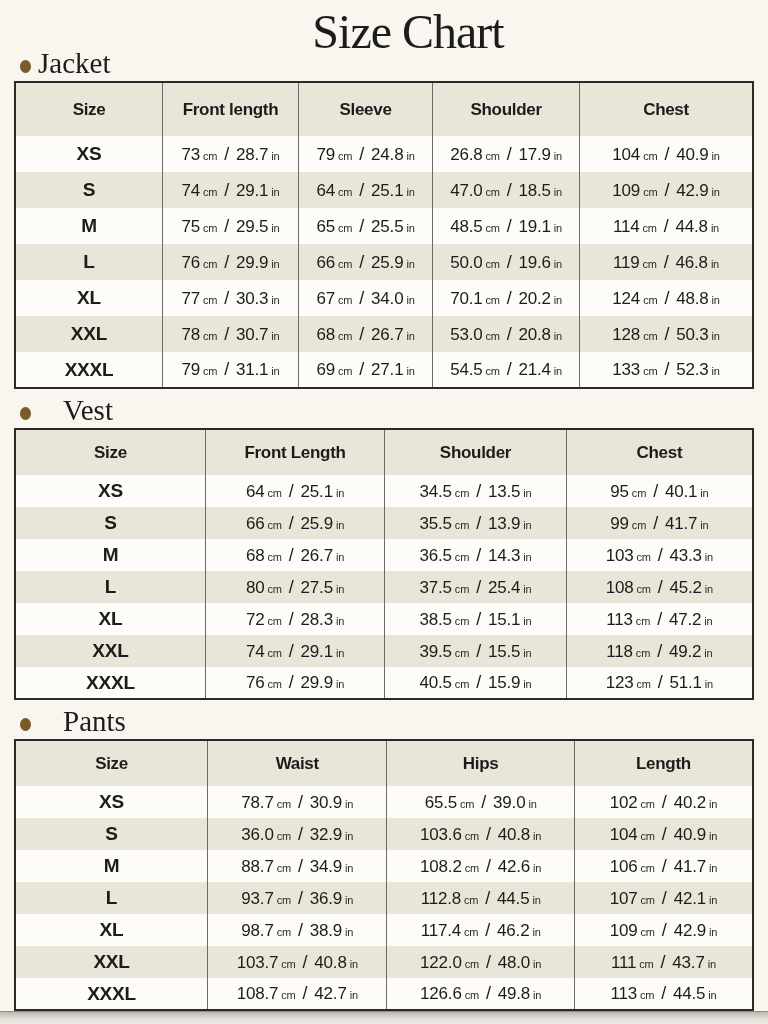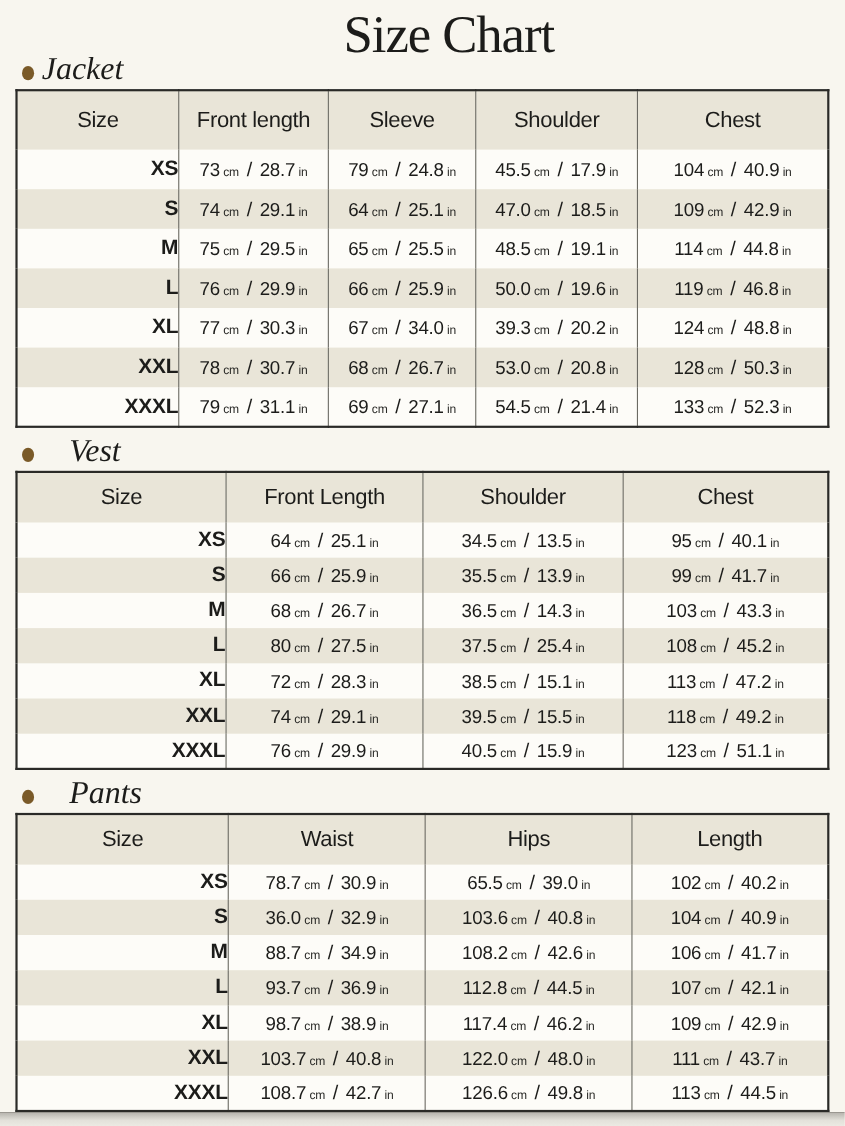--- a/index.html
+++ b/index.html
@@ -42,51 +42,50 @@
   .bullet{
     width:11px;height:13px;border-radius:50%;
     background:var(--bullet);
     margin-top:6px;
     flex:0 0 auto;
   }
   .section-label{
     font-family:"Liberation Serif",serif;
     font-size:29px;
     line-height:30px;
-    font-style:italic;
   }
   table{
     width:740px;
     margin:3px 14px 0 14px;
     border-collapse:collapse;
     table-layout:fixed;
     border:2px solid var(--border);
     background:var(--row-bg);
   }
   th{
     background:var(--header-bg);
-    font-size:20px;
-    font-weight:normal;
+    font-size:17px;
+    font-weight:bold;
     letter-spacing:-0.3px;
     text-align:center;
     padding:0;
   }
   td{
     text-align:center;
     padding:0;
     letter-spacing:-0.2px;
   }
   th + th, td + td{ border-left:1px solid var(--divider); }
   tr.alt td{ background:var(--alt-bg); }
   .t-jacket th{height:54px;}
   .t-jacket td{height:36px;}
   .t-vest th,.t-pants th{height:46px;}
   .t-vest td{height:32px;}
   .t-pants td{height:32px;}
-  .size-cell{font-size:19px;font-weight:bold;text-align:right;}
+  .size-cell{font-size:19px;font-weight:bold;}
   .measure-cell{font-size:17px;}
   .measure-cell .v{font-size:17px;}
   .measure-cell .u{font-size:11px;margin-left:3px;color:#2a2a27;}
   .measure-cell .sl{margin:0 7px;font-size:18px;}
   .bottom-shadow{
     position:absolute;left:0;right:0;bottom:0;height:13px;
     background:linear-gradient(180deg,#b9b7b0 0%,#e3e1da 55%,#eceae3 100%);
     border-top:1px solid #8f8d85;
   }
 </style>
@@ -114,21 +113,21 @@
         <th>Sleeve</th>
         <th>Shoulder</th>
         <th>Chest</th>
       </tr>
     </thead>
     <tbody>
       <tr>
         <td class="size-cell">XS</td>
         <td class="measure-cell"><span class="v">73</span><span class="u">cm</span><span class="sl">/</span><span class="v">28.7</span><span class="u">in</span></td>
         <td class="measure-cell"><span class="v">79</span><span class="u">cm</span><span class="sl">/</span><span class="v">24.8</span><span class="u">in</span></td>
-        <td class="measure-cell"><span class="v">45.5</span><span class="u">cm</span><span class="sl">/</span><span class="v">17.9</span><span class="u">in</span></td>
+        <td class="measure-cell"><span class="v">26.8</span><span class="u">cm</span><span class="sl">/</span><span class="v">17.9</span><span class="u">in</span></td>
         <td class="measure-cell"><span class="v">104</span><span class="u">cm</span><span class="sl">/</span><span class="v">40.9</span><span class="u">in</span></td>
       </tr>
       <tr class="alt">
         <td class="size-cell">S</td>
         <td class="measure-cell"><span class="v">74</span><span class="u">cm</span><span class="sl">/</span><span class="v">29.1</span><span class="u">in</span></td>
         <td class="measure-cell"><span class="v">64</span><span class="u">cm</span><span class="sl">/</span><span class="v">25.1</span><span class="u">in</span></td>
         <td class="measure-cell"><span class="v">47.0</span><span class="u">cm</span><span class="sl">/</span><span class="v">18.5</span><span class="u">in</span></td>
         <td class="measure-cell"><span class="v">109</span><span class="u">cm</span><span class="sl">/</span><span class="v">42.9</span><span class="u">in</span></td>
       </tr>
       <tr>
@@ -142,21 +141,21 @@
         <td class="size-cell">L</td>
         <td class="measure-cell"><span class="v">76</span><span class="u">cm</span><span class="sl">/</span><span class="v">29.9</span><span class="u">in</span></td>
         <td class="measure-cell"><span class="v">66</span><span class="u">cm</span><span class="sl">/</span><span class="v">25.9</span><span class="u">in</span></td>
         <td class="measure-cell"><span class="v">50.0</span><span class="u">cm</span><span class="sl">/</span><span class="v">19.6</span><span class="u">in</span></td>
         <td class="measure-cell"><span class="v">119</span><span class="u">cm</span><span class="sl">/</span><span class="v">46.8</span><span class="u">in</span></td>
       </tr>
       <tr>
         <td class="size-cell">XL</td>
         <td class="measure-cell"><span class="v">77</span><span class="u">cm</span><span class="sl">/</span><span class="v">30.3</span><span class="u">in</span></td>
         <td class="measure-cell"><span class="v">67</span><span class="u">cm</span><span class="sl">/</span><span class="v">34.0</span><span class="u">in</span></td>
-        <td class="measure-cell"><span class="v">39.3</span><span class="u">cm</span><span class="sl">/</span><span class="v">20.2</span><span class="u">in</span></td>
+        <td class="measure-cell"><span class="v">70.1</span><span class="u">cm</span><span class="sl">/</span><span class="v">20.2</span><span class="u">in</span></td>
         <td class="measure-cell"><span class="v">124</span><span class="u">cm</span><span class="sl">/</span><span class="v">48.8</span><span class="u">in</span></td>
       </tr>
       <tr class="alt">
         <td class="size-cell">XXL</td>
         <td class="measure-cell"><span class="v">78</span><span class="u">cm</span><span class="sl">/</span><span class="v">30.7</span><span class="u">in</span></td>
         <td class="measure-cell"><span class="v">68</span><span class="u">cm</span><span class="sl">/</span><span class="v">26.7</span><span class="u">in</span></td>
         <td class="measure-cell"><span class="v">53.0</span><span class="u">cm</span><span class="sl">/</span><span class="v">20.8</span><span class="u">in</span></td>
         <td class="measure-cell"><span class="v">128</span><span class="u">cm</span><span class="sl">/</span><span class="v">50.3</span><span class="u">in</span></td>
       </tr>
       <tr>

